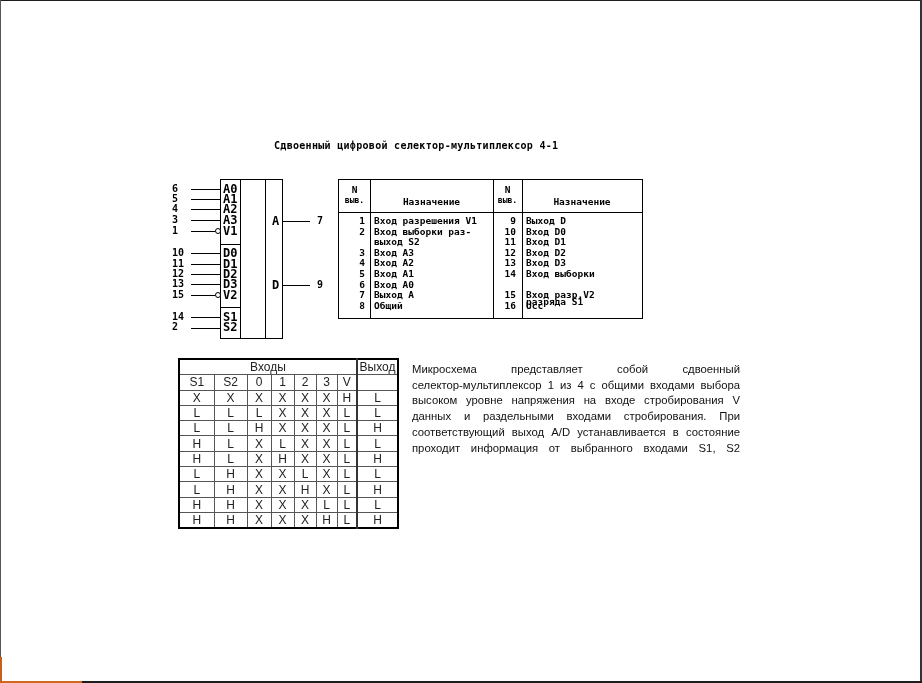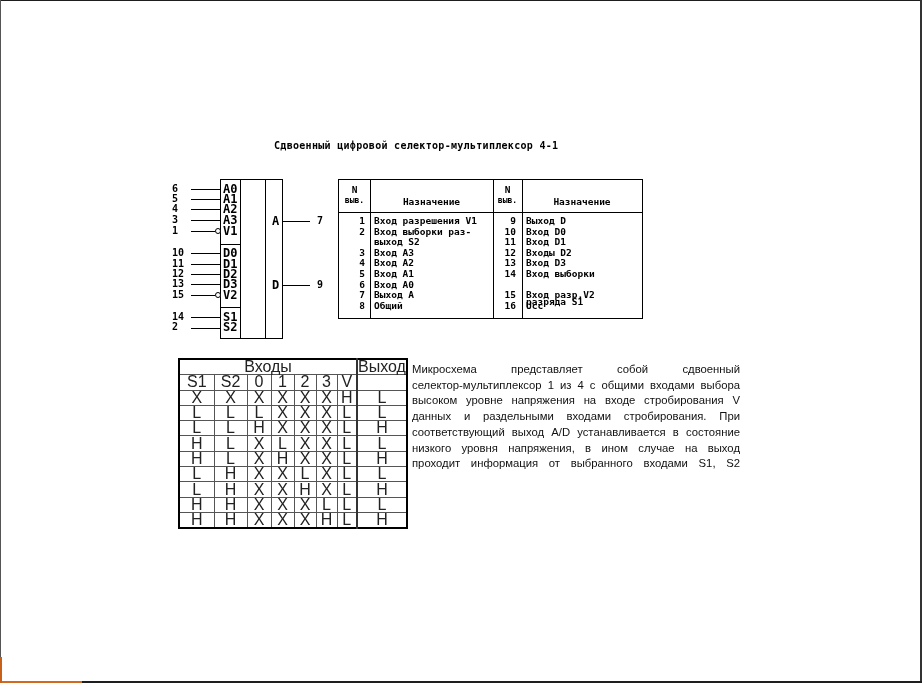--- a/index.html
+++ b/index.html
@@ -40,21 +40,21 @@
   .pintable .vdiv { position: absolute; top: 0; bottom: 0; width: 1px; background: #000; }
   .pintable .hdiv { position: absolute; left: 0; right: 0; top: 32px; height: 1px; background: #000; }
   .pintable .hdr { position: absolute; text-align: center; line-height: 11px; }
   .pintable .cell { position: absolute; line-height: 10.6px; white-space: nowrap; }
   .pintable .num { text-align: right; }
 
   
   .truth {
     position: absolute; left: 178px; top: 358px;
     border-collapse: collapse;
-    font-family: "Liberation Sans", sans-serif; font-size: 16px;
+    font-family: "Liberation Sans", sans-serif; font-size: 12px;
   }
   .truth td {
     border: 1px solid #555; padding: 0; height: 14.3px; line-height: 14px;
     text-align: center; color: #222;
   }
   .truth .out-col { border-left: 2px solid #333; }
 
   .desc {
     position: absolute; left: 412px; top: 362px; width: 328px;
     font-family: "Liberation Sans", sans-serif; font-size: 11.3px; line-height: 15.7px;
@@ -195,21 +195,21 @@
   <div class="cell num" style="left:0; width:26px; top:120.8px;">8</div>
   <div class="cell" style="left:35px; top:120.8px;">Общий</div>
 
   <div class="cell num" style="left:154px; width:23px; top:36px;">9</div>
   <div class="cell" style="left:187px; top:36px;">Выход D</div>
   <div class="cell num" style="left:154px; width:23px; top:46.6px;">10</div>
   <div class="cell" style="left:187px; top:46.6px;">Вход D0</div>
   <div class="cell num" style="left:154px; width:23px; top:57.2px;">11</div>
   <div class="cell" style="left:187px; top:57.2px;">Вход D1</div>
   <div class="cell num" style="left:154px; width:23px; top:67.8px;">12</div>
-  <div class="cell" style="left:187px; top:67.8px;">Входы D2</div>
+  <div class="cell" style="left:187px; top:67.8px;">Вход D2</div>
   <div class="cell num" style="left:154px; width:23px; top:78.4px;">13</div>
   <div class="cell" style="left:187px; top:78.4px;">Вход D3</div>
   <div class="cell num" style="left:154px; width:23px; top:89px;">14</div>
   <div class="cell" style="left:187px; top:89px;">Вход выборки</div>
   <div class="cell num" style="left:154px; width:23px; top:99.6px;"></div>
   <div class="cell" style="left:187px; top:117px;">разряда S1</div>
   <div class="cell num" style="left:154px; width:23px; top:110.2px;">15</div>
   <div class="cell" style="left:187px; top:110.2px;">Вход разр.V2</div>
   <div class="cell num" style="left:154px; width:23px; top:120.8px;">16</div>
   <div class="cell" style="left:187px; top:120.8px;">Ucc</div>
@@ -333,15 +333,14 @@
   </tr>
 </tbody>
   </table>
 
 <div class="desc">
   <span>Микросхема представляет собой сдвоенный</span>
   <span>селектор-мультиплексор 1 из 4 с общими входами выбора</span>
   <span>высоком уровне напряжения на входе стробирования V</span>
   <span>данных и раздельными входами стробирования. При</span>
   <span>соответствующий выход A/D устанавливается в состояние</span>
-  <span>низкого уровня напряжения, в ином случае на выход</span>
   <span>проходит информация от выбранного входами S1, S2</span>
 </div>
 
 </body></html>

